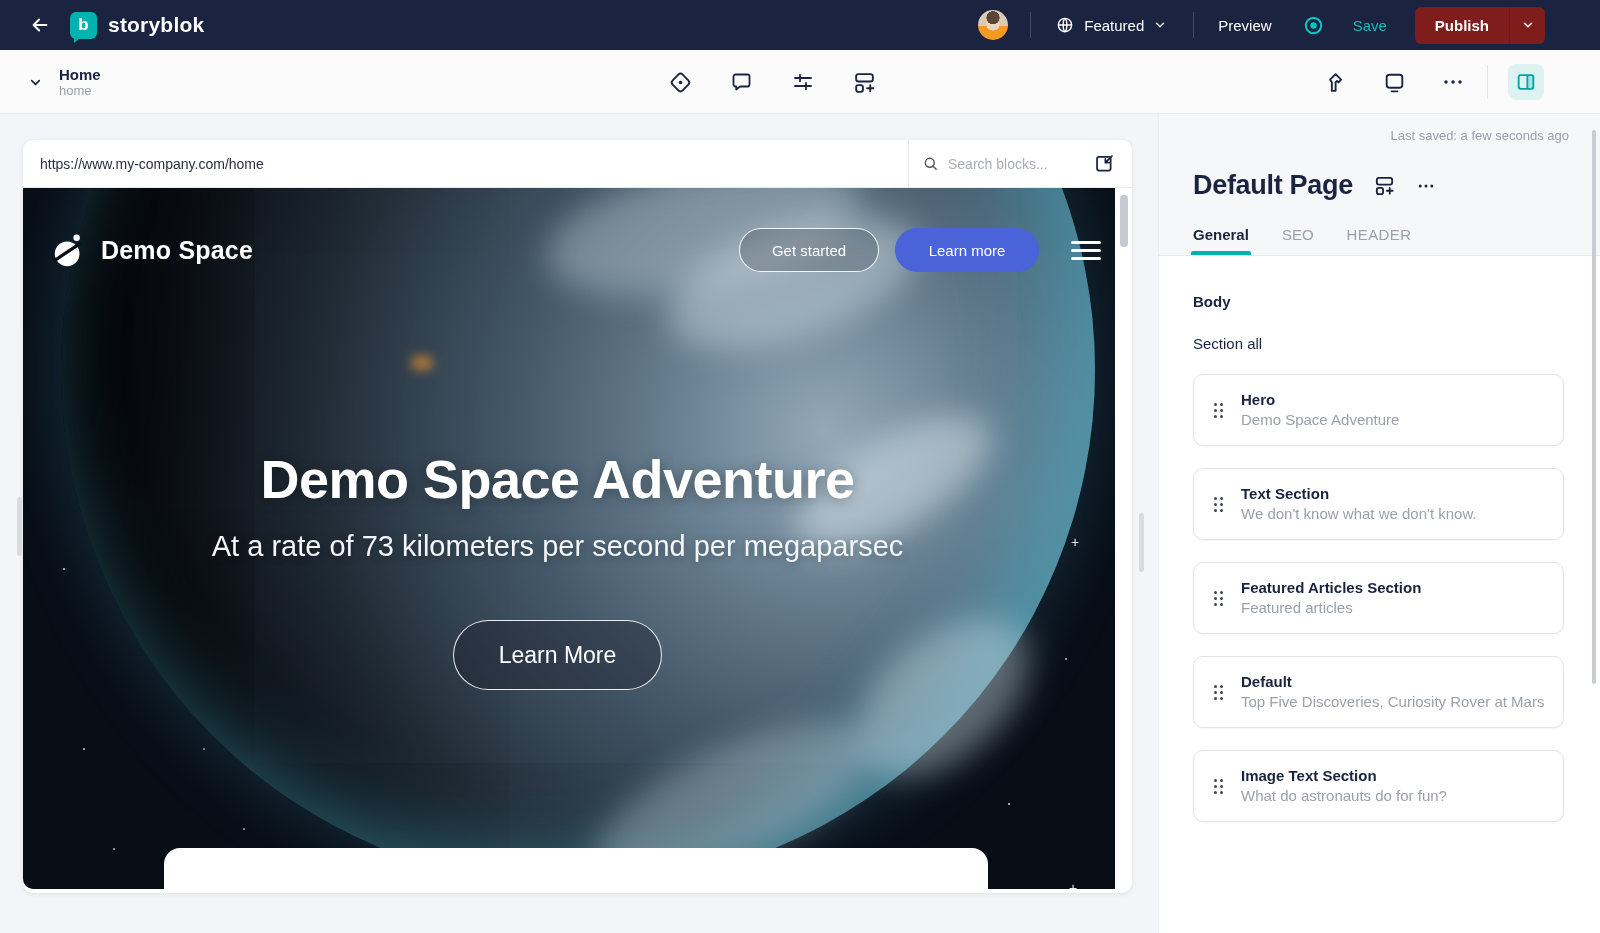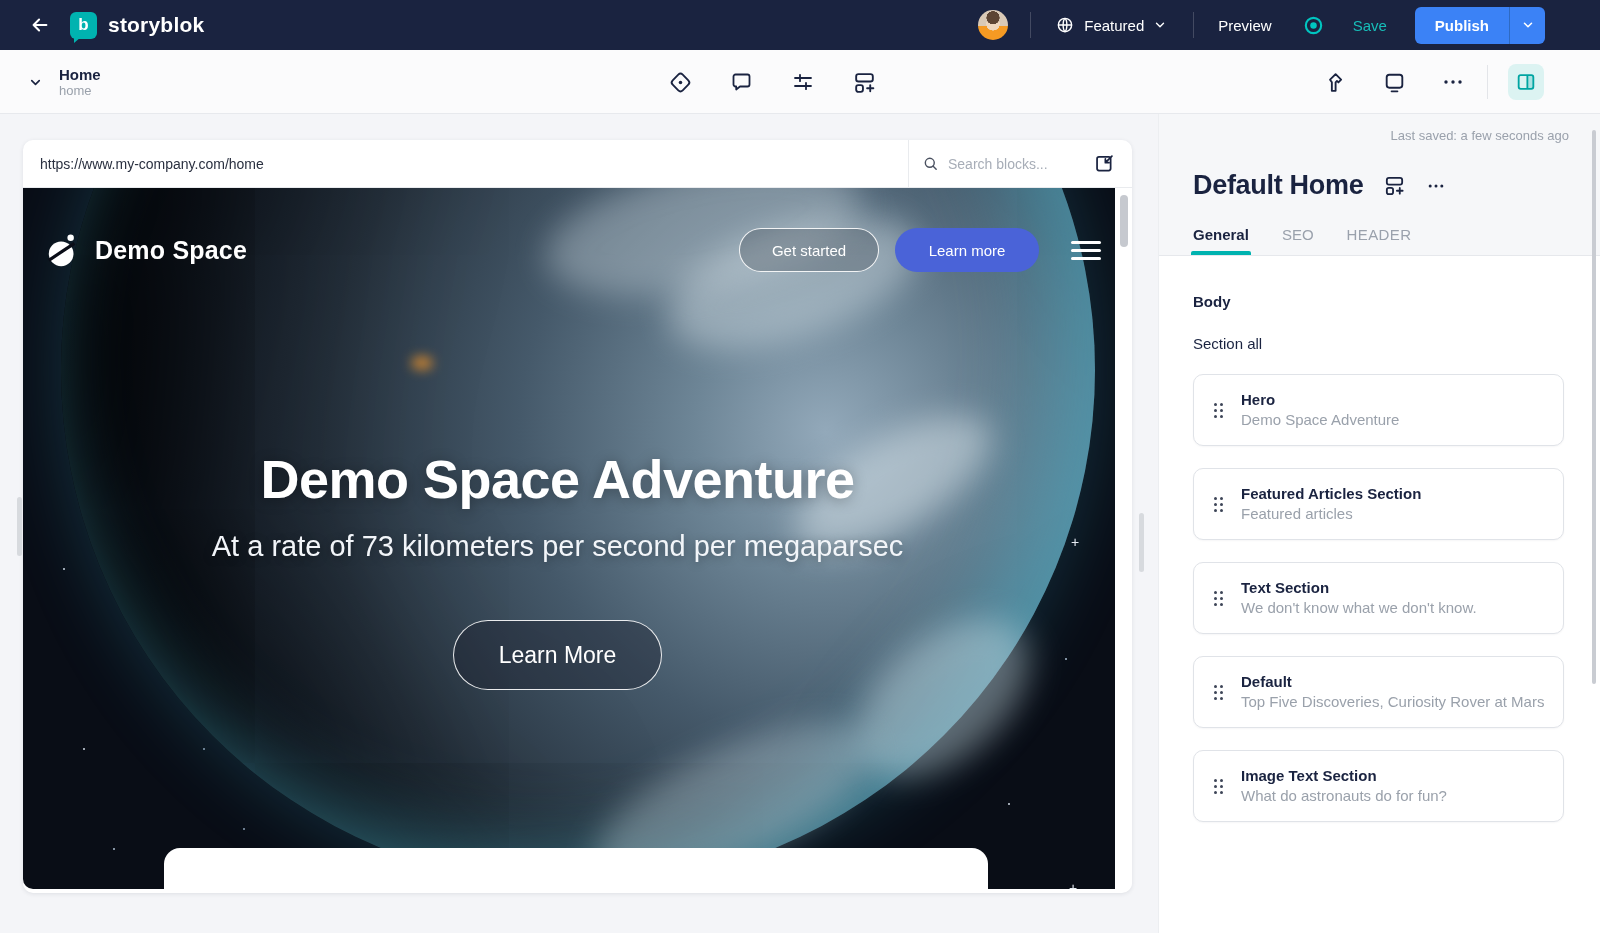--- a/index.html
+++ b/index.html
@@ -20,21 +20,21 @@
       radial-gradient(circle at 50% 26%, #5d4534 0 24%, rgba(0,0,0,0) 25%),
       radial-gradient(circle at 50% 46%, #edd6bd 0 30%, rgba(0,0,0,0) 31%),
       linear-gradient(180deg, #d9c9b6 0 52%, #f59a23 52%);
   }
   .vdiv { width:1px; height:26px; background:rgba(255,255,255,.18); margin-right:24px; }
   .lang-group { display:flex; align-items:center; gap:9px; margin-right:26px; cursor:pointer; }
   .lang-label { font-size:15px; }
   .preview-label { font-size:15px; margin-right:30px; cursor:pointer; }
   .record-icon { margin-right:28px; color:#00c5c0; cursor:pointer; }
   .save-label { font-size:15px; color:#17bdb8; margin-right:28px; cursor:pointer; }
-  .publish-btn { display:flex; align-items:stretch; background:#3b82f6; border-radius:6px; overflow:hidden; height:37px; cursor:pointer; }
+  .publish-btn { display:flex; align-items:stretch; background:#7f1d1d; border-radius:6px; overflow:hidden; height:37px; cursor:pointer; }
   .publish-main { display:flex; align-items:center; padding:0 20px; font-size:15px; font-weight:bold; color:#fff; }
   .publish-sep { width:1px; background:rgba(9,36,40,.25); }
   .publish-caret { display:flex; align-items:center; justify-content:center; width:35px; color:#fff; }
 
   
   .toolbar { position:absolute; left:0; top:50px; width:1600px; height:64px; background:#fbfbfc; border-bottom:1px solid #e7e9ed; z-index:25; }
   .crumb { position:absolute; left:28px; top:0; height:64px; display:flex; align-items:center; gap:16px; cursor:pointer; }
   .crumb-caret { color:#1a2340; }
   .crumb-title { font-size:15px; font-weight:bold; color:#1a2340; line-height:1.15; }
   .crumb-slug { font-size:13px; color:#9aa1ab; line-height:1.2; }
@@ -68,21 +68,21 @@
   .cloud.c3 { left:820px; top:450px; width:200px; height:120px; transform:rotate(-40deg); opacity:.38; }
   .cloud.c4 { left:560px; top:560px; width:300px; height:110px; transform:rotate(-25deg); opacity:.3; }
   .cloud.c5 { left:520px; top:-20px; width:320px; height:120px; transform:rotate(-12deg); opacity:.34; }
   .city-glow { position:absolute; left:388px; top:168px; width:22px; height:14px; background:#e8912c; border-radius:50%; filter:blur(6px); opacity:.8; }
   .stars { position:absolute; left:0; top:0; width:2px; height:2px; border-radius:50%; background:transparent;
     box-shadow: 80px 280px #cfd8e4, 150px 420px #9fb0c4, 60px 560px #cfd8e4, 220px 640px #8fa0b4,
       340px 90px #cfd8e4, 120px 120px #7f90a4, 300px 520px #cfd8e4, 90px 660px #aebfd0,
       260px 360px #93a4b8, 40px 380px #cfd8e4, 180px 560px #8fa0b4, 420px 620px #cfd8e4,
       1008px 120px #cfd8e4, 1042px 470px #aebfd0, 985px 615px #cfd8e4, 470px 60px #8fa0b4; }
   .plus-mark { position:absolute; color:#e8edf4; font-size:14px; line-height:1; font-weight:normal; }
-  .site-nav { position:absolute; left:0; top:40px; width:100%; display:flex; align-items:center; padding:0 14px 0 22px; }
+  .site-nav { position:absolute; left:0; top:40px; width:100%; display:flex; align-items:center; padding:0 14px 0 28px; }
   .brand { display:flex; align-items:center; gap:12px; color:#fff; }
   .brand-name { font-size:25px; font-weight:bold; letter-spacing:.2px; }
   .btn-pill { height:44px; border-radius:22px; display:flex; align-items:center; justify-content:center; font-size:15px; color:#fff; cursor:pointer; }
   .btn-outline { width:140px; border:1.5px solid rgba(255,255,255,.9); background:rgba(10,14,24,.2); margin-left:auto; }
   .btn-blue { width:144px; background:#4a63d8; margin-left:16px; }
   .burger { margin-left:32px; width:30px; display:flex; flex-direction:column; gap:5px; cursor:pointer; }
   .burger span { height:3px; background:#fff; border-radius:2px; }
   .hero-copy { position:absolute; left:0; top:0; width:1069px; text-align:center; }
   .hero-title { position:absolute; top:260px; width:100%; font-size:54px; font-weight:bold; color:#fff; letter-spacing:-.5px; text-shadow:0 2px 14px rgba(0,0,0,.35); }
   .hero-sub { position:absolute; top:342px; width:100%; font-size:29px; color:#f2f5f9; text-shadow:0 2px 10px rgba(0,0,0,.35); }
@@ -292,21 +292,21 @@
     </div>
   </div>
   <div class="resize-handle rh-left"></div>
   <div class="resize-handle rh-right"></div>
 </div>
 
 <div class="sidebar">
   <div class="sb-head">
     <div class="last-saved">Last saved: a few seconds ago</div>
     <div class="sb-title-row">
-      <span class="sb-title">Default Home</span>
+      <span class="sb-title">Default Page</span>
       <span class="tool-icon">
         <svg width="23" height="23" viewBox="0 0 24 24" fill="none" stroke="currentColor" stroke-width="1.9" stroke-linecap="round">
             <rect x="4" y="4" width="16" height="7" rx="2.2"></rect>
             <rect x="4" y="14.5" width="6.5" height="6.5" rx="2"></rect>
             <path d="M17.5 14.5v6M14.5 17.5h6"></path>
           </svg>
       </span>
       <span class="tool-icon">
         <svg width="20" height="20" viewBox="0 0 24 24" fill="currentColor">
             <circle cx="5" cy="12" r="1.8"></circle>
@@ -344,37 +344,37 @@
   <div class="block-card">
     <div class="drag-handle">
       <i></i>
           <i></i>
           <i></i>
           <i></i>
           <i></i>
           <i></i>
     </div>
     <div class="bc-text">
-      <div class="bc-name">Featured Articles Section</div>
-      <div class="bc-summary">Featured articles</div>
+      <div class="bc-name">Text Section</div>
+      <div class="bc-summary">We don't know what we don't know.</div>
     </div>
   </div>
 
   <div class="block-card">
     <div class="drag-handle">
       <i></i>
           <i></i>
           <i></i>
           <i></i>
           <i></i>
           <i></i>
     </div>
     <div class="bc-text">
-      <div class="bc-name">Text Section</div>
-      <div class="bc-summary">We don't know what we don't know.</div>
+      <div class="bc-name">Featured Articles Section</div>
+      <div class="bc-summary">Featured articles</div>
     </div>
   </div>
 
   <div class="block-card">
     <div class="drag-handle">
       <i></i>
           <i></i>
           <i></i>
           <i></i>
           <i></i>

